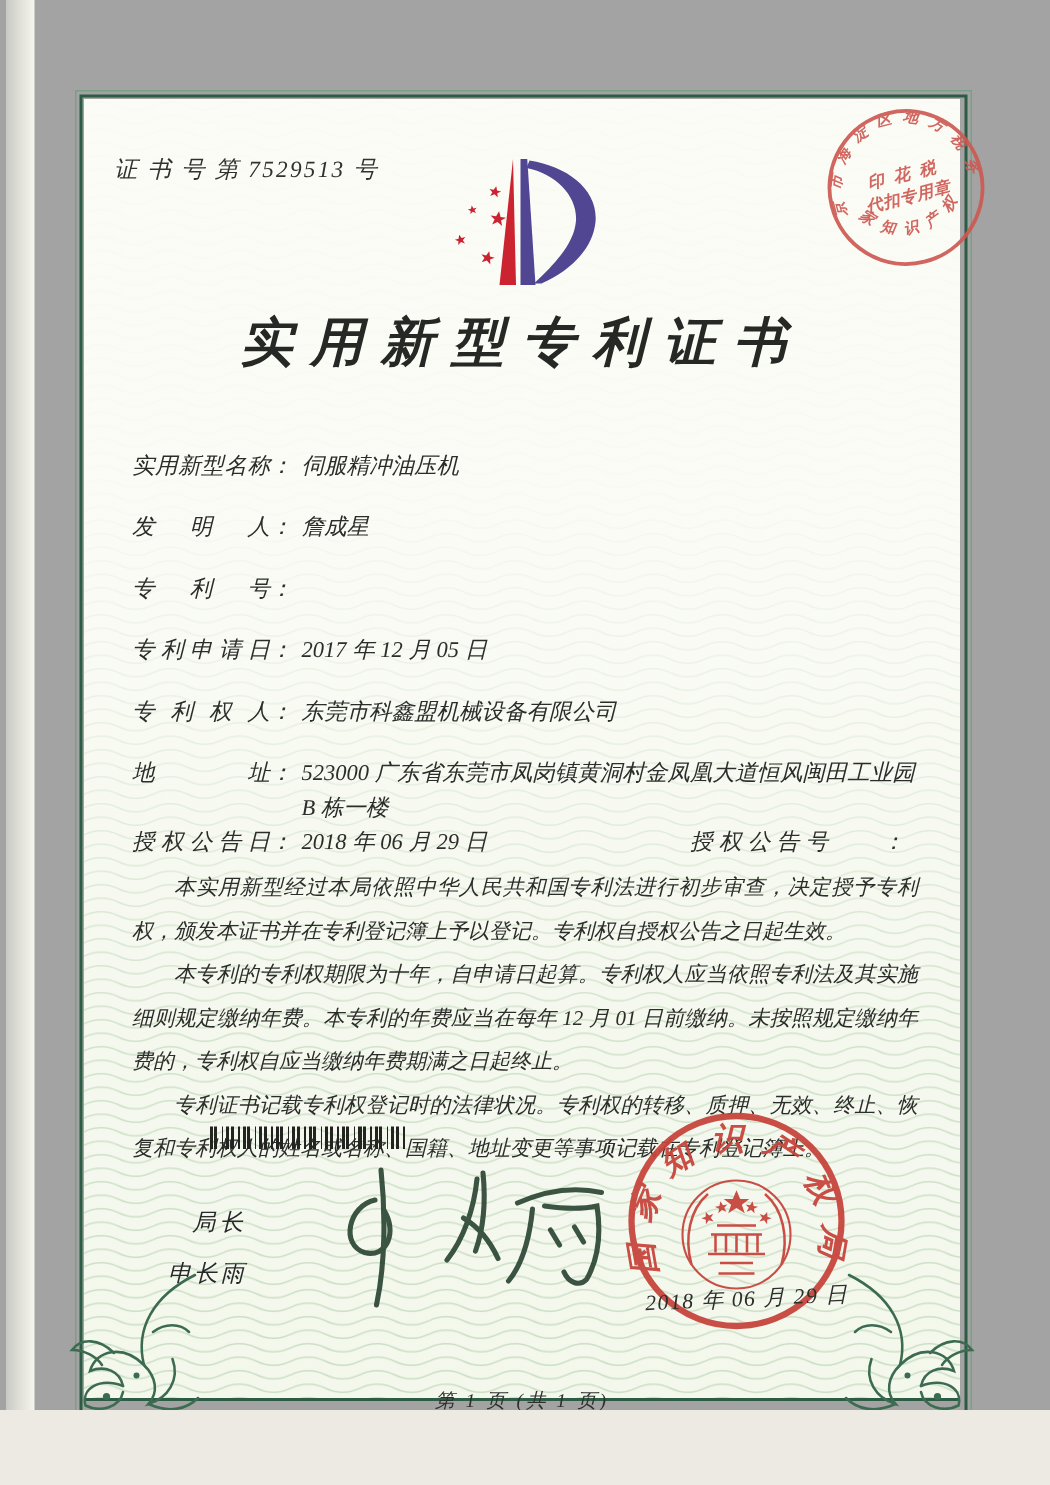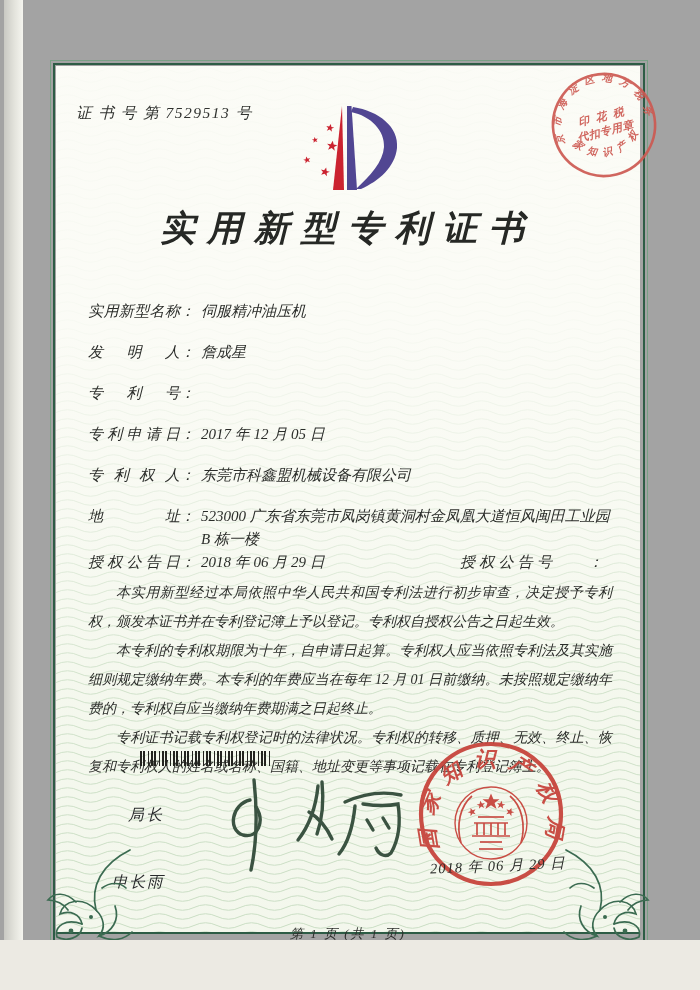--- a/index.html
+++ b/index.html
@@ -30,21 +30,21 @@
   .grant-right{position:absolute;left:372px;top:0;display:flex;gap:36px;}
   .paras{position:absolute;left:88px;top:578px;width:524px;color:#2b2d2a;}
   .paras p{margin:0;font-size:14px;line-height:29px;text-indent:2em;text-align:justify;}
   .barcode{position:absolute;left:140px;top:751px;width:132px;height:15px;
     background:repeating-linear-gradient(90deg,#23231f 0 2px,transparent 2px 3px,
     #23231f 3px 5px,transparent 5px 8px,#23231f 8px 9px,transparent 9px 11px);}
   .director{position:absolute;left:112px;top:805px;font-size:15.5px;color:#26282">
   </style>
   <style>
   .director{position:absolute;left:112px;top:805px;font-size:15.5px;color:#26282a;letter-spacing:3px;margin-left:16px;}
-  .director2{position:absolute;left:112px;top:872px;font-size:15.5px;color:#26282a;letter-spacing:2px;}
+  .director2{position:absolute;left:112px;top:839px;font-size:15.5px;color:#26282a;letter-spacing:2px;}
   .sig{position:absolute;left:205px;top:768px;z-index:4;}
   .seal{position:absolute;left:415px;top:738px;z-index:3;}
   .seal-date{position:absolute;left:430px;top:856px;width:160px;font-size:14.5px;color:#2c2e2b;
     letter-spacing:1px;transform:rotate(-2.5deg);z-index:4;}
   .taxstamp{position:absolute;left:542px;top:63px;transform:rotate(-14deg);z-index:5;}
   .footer{position:absolute;left:50px;top:896px;width:596px;text-align:center;font-size:13px;
     letter-spacing:2px;color:#2e302d;z-index:4;margin-top:29px;}
   .logo{position:absolute;left:295px;top:103px;}
   svg text{font-family:"Liberation Serif","DejaVu Serif",serif;}
 </style>

